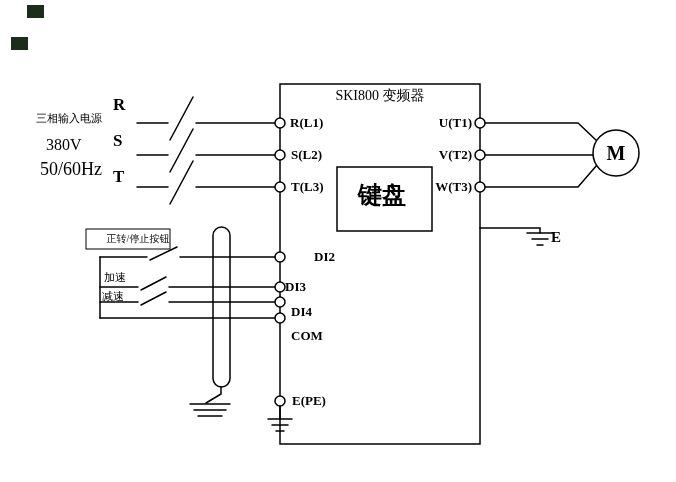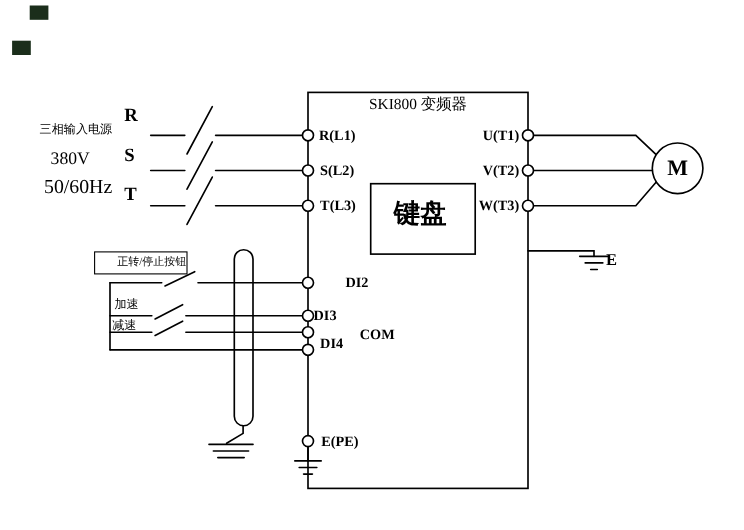--- a/index.html
+++ b/index.html
@@ -138,21 +138,21 @@
 
   <div class="lbl term right" style="left:400px; top:116px; width:72px;">U(T1)</div>
   <div class="lbl term right" style="left:400px; top:148px; width:72px;">V(T2)</div>
   <div class="lbl term right" style="left:400px; top:180px; width:72px;">W(T3)</div>
 
   <div class="lbl sans center" style="left:337px; top:182px; width:90px; font-size:24px; font-weight:bold;">键盘</div>
 
   <div class="lbl term" style="left:291px; top:250px;margin-left:23px;">DI2</div>
   <div class="lbl term" style="left:285px; top:280px;">DI3</div>
   <div class="lbl term" style="left:291px; top:295px;margin-top:10px;">DI4</div>
-  <div class="lbl term" style="left:291px; top:297px;margin-left:36px;">COM</div>
+  <div class="lbl term" style="left:291px; top:329px;">COM</div>
 
   <div class="lbl term" style="left:292px; top:394px;">E(PE)</div>
 
   <div class="lbl serif" style="left:551px; top:229px; font-size:15px; font-weight:bold;">E</div>
 
   <div class="lbl serif center" style="left:605px; top:142px; width:22px; font-size:20px; font-weight:bold;">M</div>
 
   <div class="lbl sans center" style="left:86px; top:233px; width:104px; font-size:10px;">正转/停止按钮</div>
   <div class="lbl sans" style="left:104px; top:271px; font-size:11px;">加速</div>
   <div class="lbl sans" style="left:102px; top:290px; font-size:11px;">减速</div>

